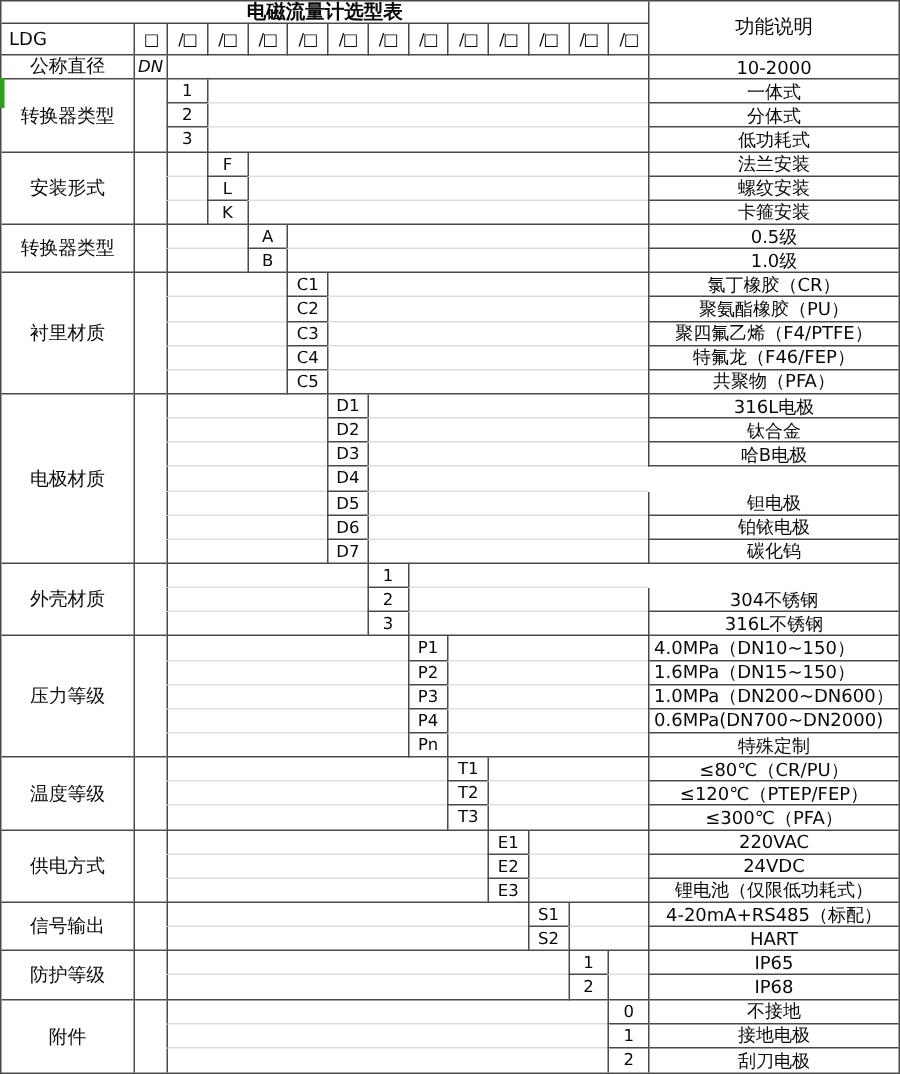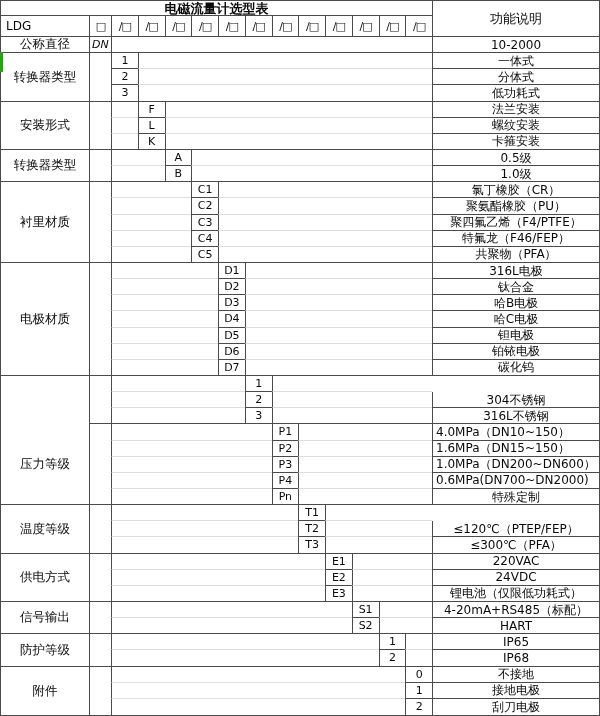--- a/index.html
+++ b/index.html
@@ -134,34 +134,34 @@
     <div class="c code" style="grid-area:18/7/19/8">D2</div>
     <div class="c br" style="grid-area:18/8/19/15"></div>
     <div class="c desc" style="grid-area:18/15/19/16">钛合金</div>
     <div class="c bl" style="grid-area:19/3/20/7"></div>
     <div class="c code" style="grid-area:19/7/20/8">D3</div>
     <div class="c br" style="grid-area:19/8/20/15"></div>
     <div class="c desc" style="grid-area:19/15/20/16">哈B电极</div>
     <div class="c bl" style="grid-area:20/3/21/7"></div>
     <div class="c code" style="grid-area:20/7/21/8">D4</div>
     <div class="c br" style="grid-area:20/8/21/15"></div>
-    <div class="c desc" style="grid-area:20/15/21/16">哈C电极</div>
     <div class="c bl" style="grid-area:21/3/22/7"></div>
     <div class="c code" style="grid-area:21/7/22/8">D5</div>
     <div class="c br" style="grid-area:21/8/22/15"></div>
     <div class="c desc" style="grid-area:21/15/22/16">钽电极</div>
     <div class="c bl" style="grid-area:22/3/23/7"></div>
     <div class="c code" style="grid-area:22/7/23/8">D6</div>
     <div class="c br" style="grid-area:22/8/23/15"></div>
     <div class="c desc" style="grid-area:22/15/23/16">铂铱电极</div>
     <div class="c bl gb" style="grid-area:23/3/24/7"></div>
     <div class="c code gb" style="grid-area:23/7/24/8">D7</div>
     <div class="c br gb" style="grid-area:23/8/24/15"></div>
     <div class="c desc gb" style="grid-area:23/15/24/16">碳化钨</div>
 
+    <div class="c label" style="grid-area:24/1/27/2">外壳材质</div>
     <div class="c dn" style="grid-area:24/2/27/3"></div>
     <div class="c bl" style="grid-area:24/3/25/8"></div>
     <div class="c code" style="grid-area:24/8/25/9">1</div>
     <div class="c br" style="grid-area:24/9/25/15"></div>
     <div class="c bl" style="grid-area:25/3/26/8"></div>
     <div class="c code" style="grid-area:25/8/26/9">2</div>
     <div class="c br" style="grid-area:25/9/26/15"></div>
     <div class="c desc" style="grid-area:25/15/26/16">304不锈钢</div>
     <div class="c bl gb" style="grid-area:26/3/27/8"></div>
     <div class="c code gb" style="grid-area:26/8/27/9">3</div>
@@ -189,20 +189,21 @@
     <div class="c bl gb" style="grid-area:31/3/32/9"></div>
     <div class="c code gb" style="grid-area:31/9/32/10">Pn</div>
     <div class="c br gb" style="grid-area:31/10/32/15"></div>
     <div class="c desc gb" style="grid-area:31/15/32/16">特殊定制</div>
 
     <div class="c label" style="grid-area:32/1/35/2">温度等级</div>
     <div class="c dn" style="grid-area:32/2/35/3"></div>
     <div class="c bl" style="grid-area:32/3/33/10"></div>
     <div class="c code" style="grid-area:32/10/33/11">T1</div>
     <div class="c br" style="grid-area:32/11/33/15"></div>
+    <div class="c desc" style="grid-area:32/15/33/16">≤80℃（CR/PU）</div>
     <div class="c bl" style="grid-area:33/3/34/10"></div>
     <div class="c code" style="grid-area:33/10/34/11">T2</div>
     <div class="c br" style="grid-area:33/11/34/15"></div>
     <div class="c desc" style="grid-area:33/15/34/16">≤120℃（PTEP/FEP）</div>
     <div class="c bl gb" style="grid-area:34/3/35/10"></div>
     <div class="c code gb" style="grid-area:34/10/35/11">T3</div>
     <div class="c br gb" style="grid-area:34/11/35/15"></div>
     <div class="c desc gb" style="grid-area:34/15/35/16">≤300℃（PFA）</div>
 
     <div class="c label" style="grid-area:35/1/38/2">供电方式</div>

